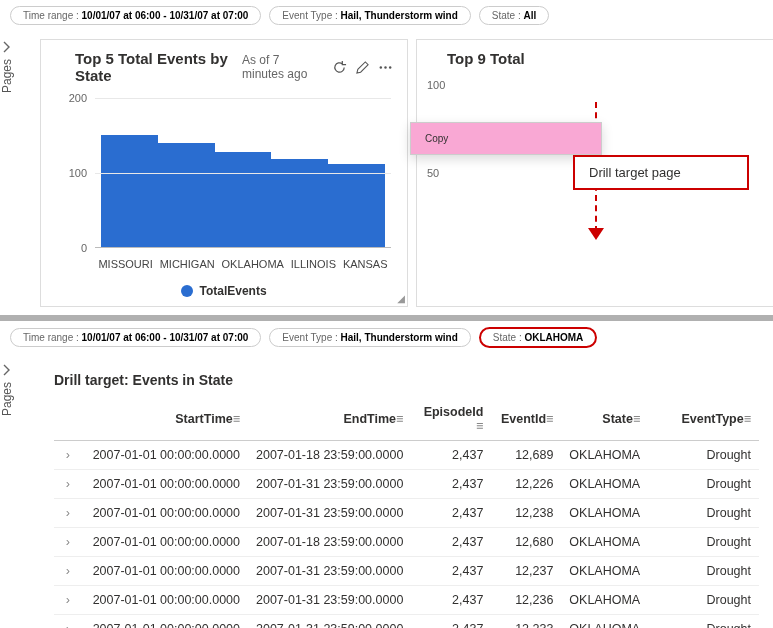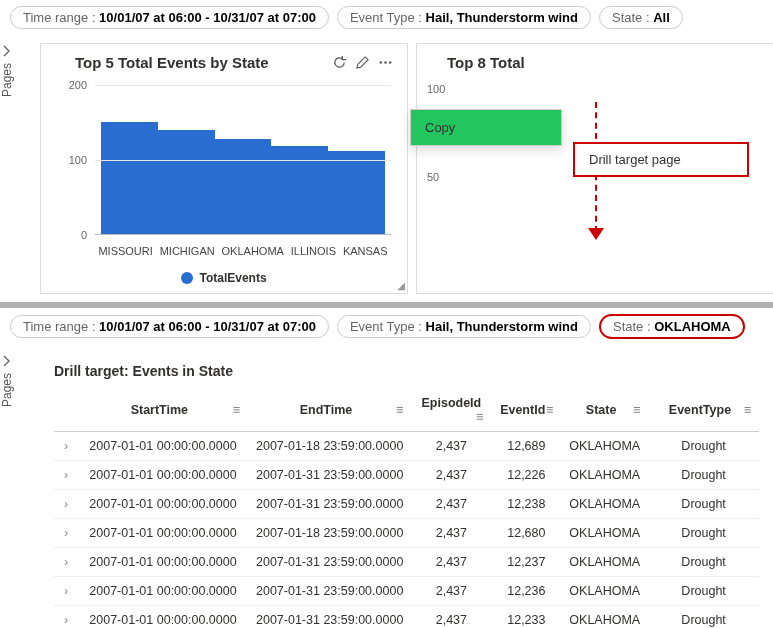--- a/index.html
+++ b/index.html
@@ -1,19 +1,19 @@
 <!DOCTYPE html>
 <html><head>
 <meta charset="utf-8">
 <style>
 * { box-sizing: border-box; margin: 0; padding: 0; }
 body { font-family: "Segoe UI", Arial, sans-serif; font-size: 13px; color: #323130; width: 773px; background: #fff; }
 .top-section { border-bottom: 6px solid #b0b0b0; }
 .filters { display: flex; gap: 8px; padding: 6px 10px; align-items: center; }
-.pill { border: 1px solid #ccc; border-radius: 14px; padding: 3px 12px; font-size: 13px; white-space: nowrap; background: #fff; }
+.pill { border: 1px solid #ccc; border-radius: 14px; padding: 3px 12px; font-size: 10px; white-space: nowrap; background: #fff; }
 .pill .label { color: #666; }
 .pill .value { font-weight: 600; color: #000; }
 .pill.highlight { border: 2px solid #c00; }
 .main-row { display: flex; }
 .pages-tab { width: 28px; display: flex; align-items: flex-start; padding-top: 10px; }
 .pages-tab .inner { display: flex; flex-direction: column; align-items: center; }
 .pages-tab svg { }
 .pages-tab .txt { writing-mode: vertical-rl; transform: rotate(180deg); font-size: 12px; color: #555; margin-top: 6px; }
 .card { border: 1px solid #ddd; margin: 8px 0 8px 12px; padding: 10px 14px 8px; position: relative; flex: 1; }
 .card.peek { width: 60px; margin-left: 8px; margin-right: 0; border-right: none; overflow: hidden; padding: 10px 8px 8px 10px; }
@@ -25,31 +25,31 @@
 .y-axis { position: absolute; left: 0; top: 0; bottom: 30px; width: 36px; text-align: right; font-size: 11px; color: #666; }
 .y-tick { position: absolute; right: 4px; transform: translateY(-50%); }
 .plot { position: absolute; left: 40px; right: 2px; top: 10px; bottom: 30px; border-bottom: 1px solid #bbb; }
 .grid-line { position: absolute; left: 0; right: 0; border-top: 1px solid #e8e8e8; }
 .bars { position: absolute; left: 0; right: 0; bottom: 0; top: 0; display: flex; justify-content: space-around; align-items: flex-end; padding: 0 6px; }
 .bar { width: 58px; background: #2a6dd0; }
 .x-labels { position: absolute; left: 40px; right: 2px; bottom: 8px; display: flex; justify-content: space-around; font-size: 11px; color: #444; }
 .legend { display: flex; align-items: center; justify-content: center; gap: 6px; margin-top: 6px; font-size: 12px; font-weight: 700; }
 .legend .swatch { width: 12px; height: 12px; border-radius: 50%; background: #2a6dd0; }
 .resize-handle { position: absolute; right: 2px; bottom: 2px; color: #999; font-size: 10px; }
-.context-menu { position: absolute; left: 355px; top: 34px; width: 152px; background: #22c55e; border: 1px solid #ccc; box-shadow: 0 4px 12px rgba(0,0,0,0.15); font-size: 13px; z-index: 5; }
+.context-menu { position: absolute; left: 355px; top: 34px; width: 192px; background: #f9a8d4; border: 1px solid #ccc; box-shadow: 0 4px 12px rgba(0,0,0,0.15); font-size: 10px; z-index: 5; }
 .context-item { padding: 10px 14px; display: flex; justify-content: space-between; align-items: center; cursor: pointer; }
 .context-item.active { background: #eee; }
 .submenu { position: absolute; left: 518px; top: 67px; background: #fff; border: 2px solid #c00; padding: 8px 14px; font-size: 13px; z-index: 5; width: 176px; cursor: pointer; }
 .arrow-line { position: absolute; left: 595px; top: 102px; height: 130px; border-left: 2px dashed #c00; z-index: 3; }
 .arrow-head { position: absolute; left: 588px; top: 228px; width: 0; height: 0; border-left: 8px solid transparent; border-right: 8px solid transparent; border-top: 12px solid #c00; z-index: 3; }
 .peek .y-axis2 { font-size: 11px; color: #666; display: flex; flex-direction: column; justify-content: space-between; height: 100px; margin-top: 12px; }
 .drill-card { margin: 8px 0 0 12px; padding: 10px 14px 0; flex: 1; }
 .drill-title { font-weight: 600; font-size: 14px; margin-bottom: 10px; }
 .table { width: 100%; border-collapse: collapse; }
-.table th, .table td { text-align: center; padding: 7px 8px; font-size: 12.5px; white-space: nowrap; }
+.table th, .table td { text-align: right; padding: 7px 8px; font-size: 12.5px; white-space: nowrap; }
 .table th { border-bottom: 1px solid #ccc; font-weight: 600; position: relative; }
 .table th .menu-ic { float: right; color: #888; }
 .table td { border-bottom: 1px solid #eee; }
 .num { text-align: right; margin-top: 9px; }
 .chevron { color: #888; cursor: pointer; }
 .col-start { width: 170px; }
 .col-end { width: 150px; }
 .col-ep { width: 80px; }
 .col-ev { width: 70px; }
 .col-state { width: 80px; }
@@ -79,20 +79,21 @@
               <path d="M3 1 L8 6 L3 11" stroke="#666" stroke-width="1.4" fill="none"></path>
             </svg>
         <span class="txt">Pages</span>
       </div>
     </div>
 
     <div class="card">
       <div class="card-header">
         <div class="card-title">Top 5 Total Events by State</div>
         <div class="card-actions">
+          <span>As of 7 minutes ago</span>
           <span class="icon-btn">
                 <svg width="15" height="15" viewBox="0 0 16 16">
                   <path d="M13 8a5 5 0 1 1-2-4" stroke="#555" stroke-width="1.3" fill="none"></path>
                   <path d="M11 1v4h4" stroke="#555" stroke-width="1.3" fill="none"></path>
                 </svg>
               </span>
           <span class="icon-btn">
                 <svg width="15" height="15" viewBox="0 0 16 16">
                   <path d="M2 14l1-4 8-8 3 3-8 8-4 1z" stroke="#555" stroke-width="1.1" fill="none"></path>
                 </svg>
@@ -143,21 +144,21 @@
       </div>
 
       <div class="legend">
         <span class="swatch"></span>
         <span>TotalEvents</span>
       </div>
       <div class="resize-handle">◢</div>
     </div>
 
     <div class="card peek">
-      <div class="card-title" style="font-size:15px;white-space:nowrap;">Top 8 Total</div>
+      <div class="card-title" style="font-size:15px;white-space:nowrap;">Top 9 Total</div>
       <div class="y-axis2" id="peek-y">
             <div>100</div>
             <div>50</div>
           </div>
     </div>
   </div>
 </div>
 
 <div class="arrow-line"></div>
 <div class="arrow-head"></div>

